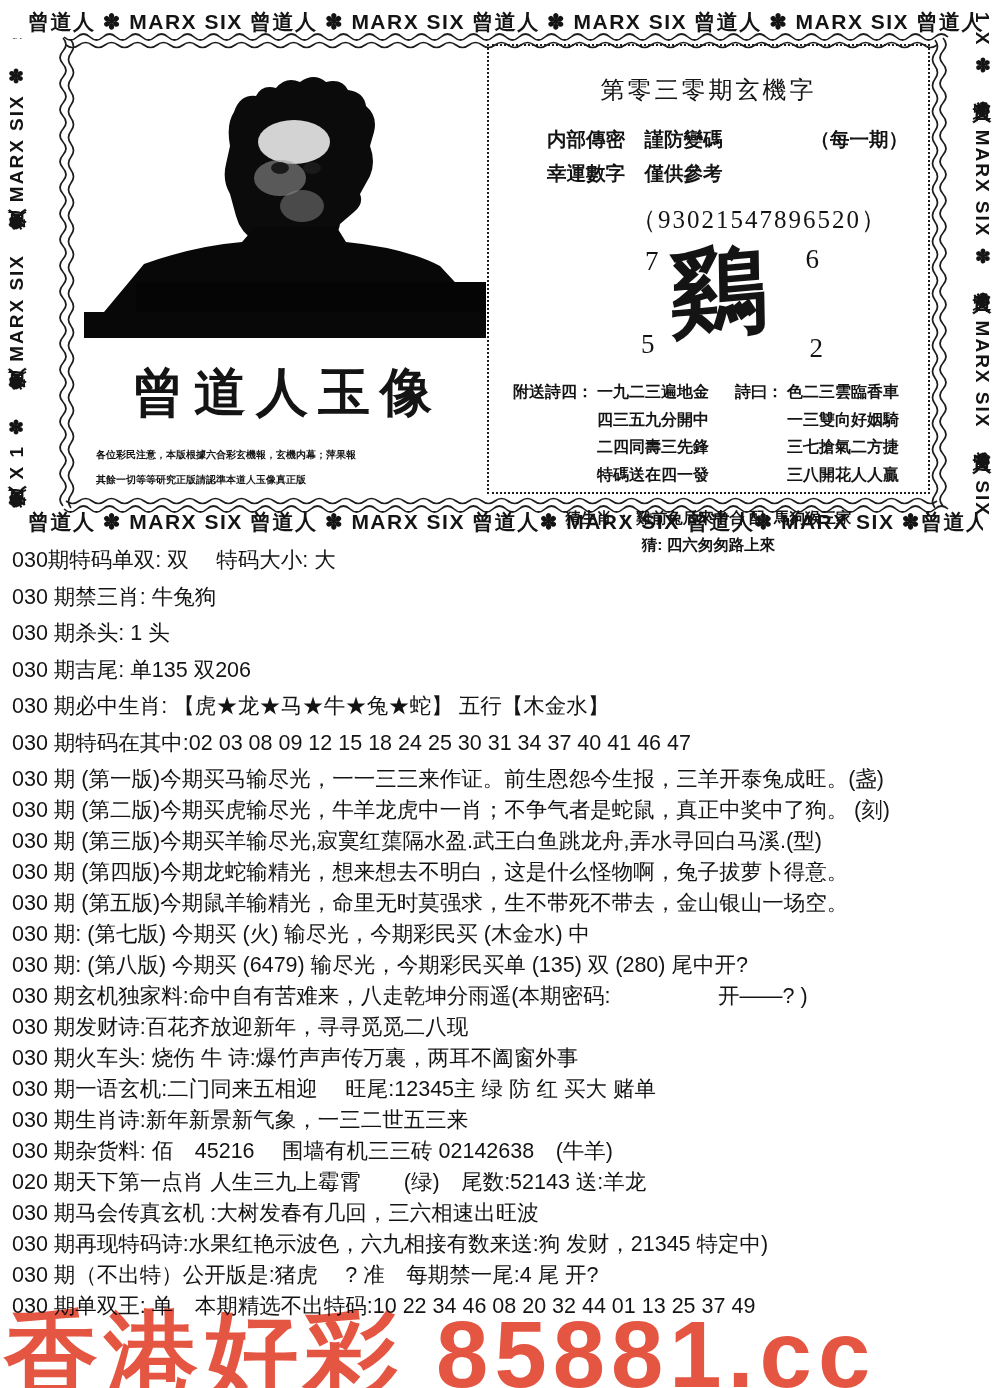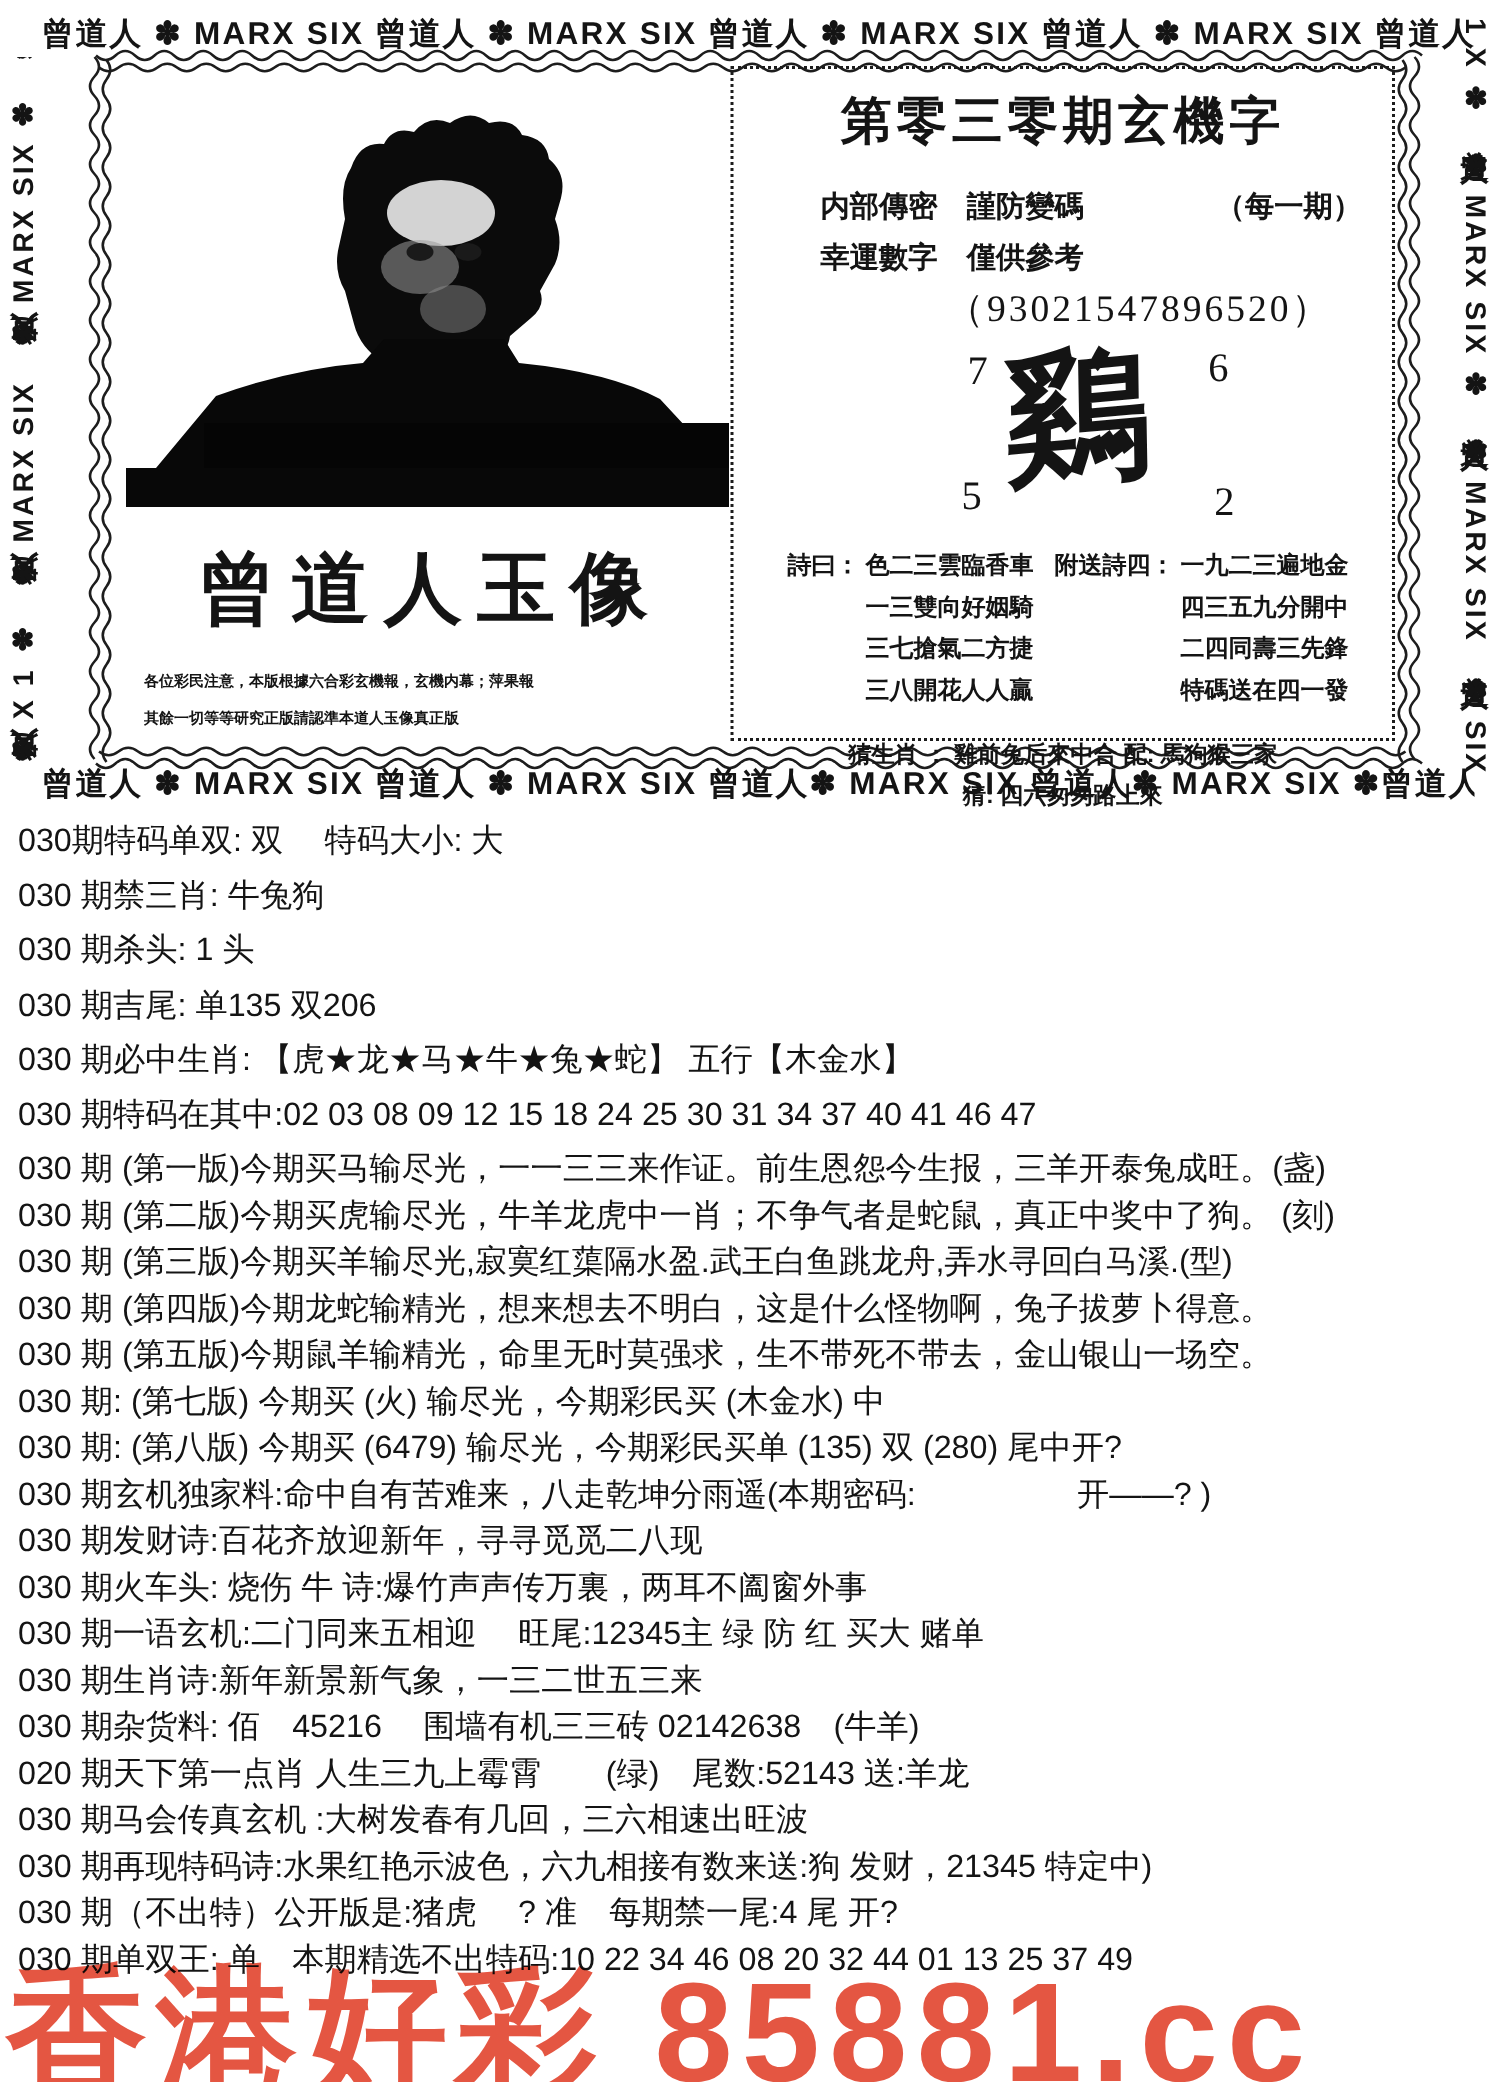--- a/index.html
+++ b/index.html
@@ -35,28 +35,28 @@
     position:absolute; left:96px; top:442px; width:410px;
     font-family:"Liberation Serif", serif; font-weight:bold;
     font-size:10px; line-height:25px; white-space:nowrap; overflow:hidden;
   }
   
   .panel {
     position:absolute; left:487px; top:44px; width:443px; height:450px;
     border:2px dotted #1c1c1c; padding:8px 10px 0 10px;
   }
   .panel-title {
-    text-align:center; font-weight:700; font-size:34px; letter-spacing:3px;
-    margin-top:4px; white-space:nowrap;
+    text-align:center; font-weight:400; font-size:24px; letter-spacing:3px;
+    margin-top:20px; white-space:nowrap;
   }
   .panel-info { margin:20px 10px 0 48px; font-size:19.5px; font-weight:bold; }
   .panel-info .row1 { display:flex; justify-content:space-between;gap:28px; }
   .panel-info .row2 { margin-top:7px; }
   .lucky-numbers {
-    margin:4px 30px 0 0; text-align:right;
+    margin:16px 30px 0 0; text-align:right;
     font-family:"Liberation Serif", serif; font-size:25px; letter-spacing:2px;
   }
   .zodiac { position:relative; width:210px; height:122px; margin:8px auto 0 128px; }
   .zodiac .big {
     position:absolute; left:44px; top:-8px; font-size:96px; line-height:110px;
     font-family:"DejaVu Serif", serif; font-weight:bold; transform:rotate(-5deg) skewX(-4deg);
   }
   .zodiac .num { position:absolute; font-family:"Liberation Serif", serif; font-size:27px; }
   .zodiac .n7 { left:18px;  top:2px; }
   .zodiac .n6 { right:18px; top:0px; }
@@ -134,36 +134,36 @@
   </div>
   <div class="lucky-numbers">（93021547896520）</div>
   <div class="zodiac">
     <span class="num n7">7</span>
     <span class="num n6">6</span>
     <span class="big">鷄</span>
     <span class="num n5">5</span>
     <span class="num n2">2</span>
   </div>
   <div class="poems">
+    <div class="col left">
+      <span class="label">附送詩四：</span>
+      <div>
+        <div class="line">一九二三遍地金</div>
+        <div class="line">四三五九分開中</div>
+        <div class="line">二四同壽三先鋒</div>
+        <div class="line">特碼送在四一發</div>
+      </div>
+    </div>
     <div class="col right">
       <span class="label">詩曰：</span>
       <div>
         <div class="line">色二三雲臨香車</div>
         <div class="line">一三雙向好姻騎</div>
         <div class="line">三七搶氣二方捷</div>
         <div class="line">三八開花人人贏</div>
-      </div>
-    </div>
-    <div class="col left">
-      <span class="label">附送詩四：</span>
-      <div>
-        <div class="line">一九二三遍地金</div>
-        <div class="line">四三五九分開中</div>
-        <div class="line">二四同壽三先鋒</div>
-        <div class="line">特碼送在四一發</div>
       </div>
     </div>
   </div>
   <div class="guesses">
     <div>猜生肖 ： 雞前兔后來中合 配: 馬狗猴三家</div>
     <div>猜: 四六匆匆路上來</div>
   </div>
 </div>
 
 <div class="bottom-banner">曾道人 ✽ MARX SIX 曾道人 ✽ MARX SIX 曾道人✽ MARX SIX 曾道人✽ MARX SIX ✽曾道人 ✽ MARX SIX ✽</div>

